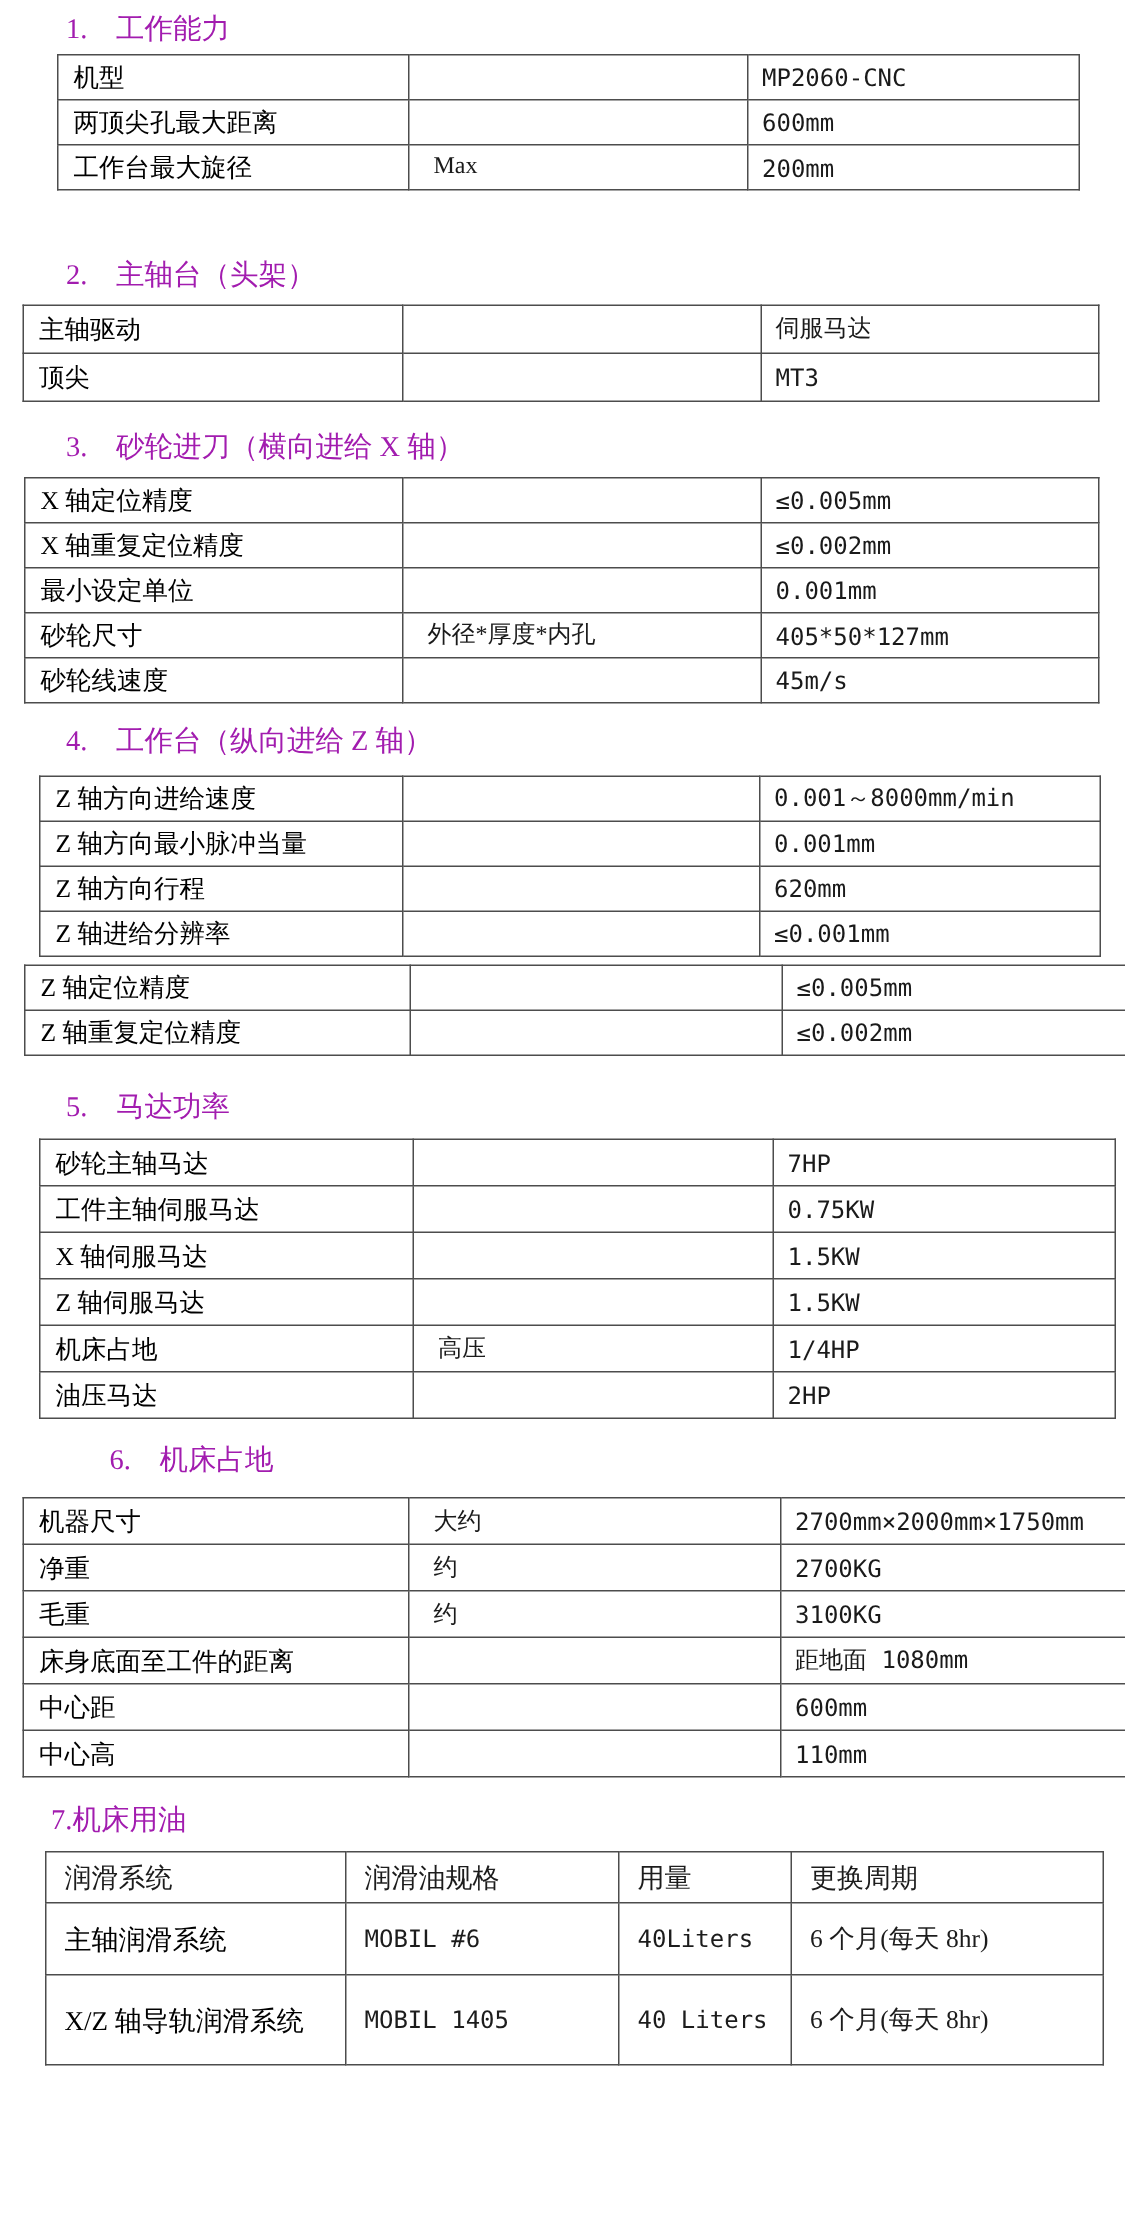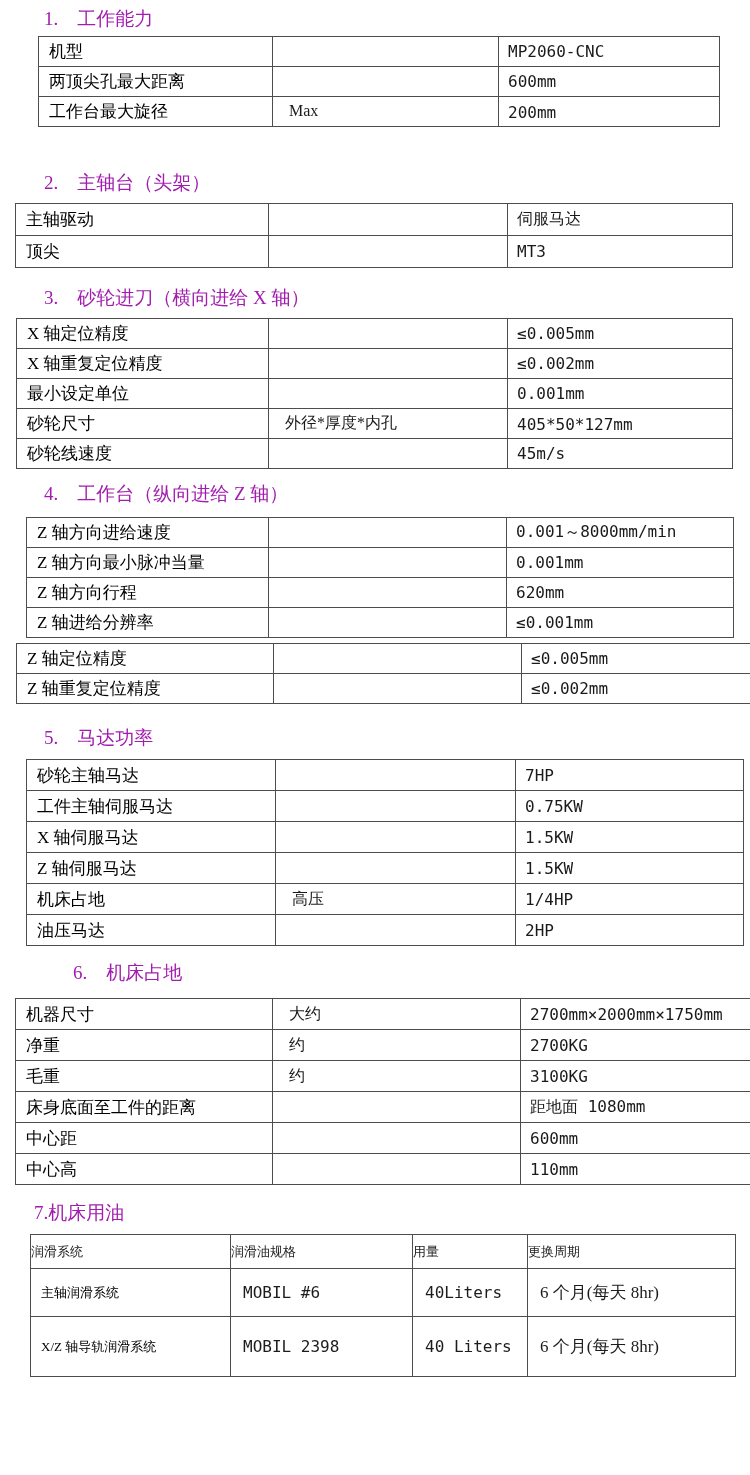--- a/index.html
+++ b/index.html
@@ -69,21 +69,21 @@
   .t2  { top: 203px;  left: 15px; width: 718px; }  .t2 tr  { height: 32px; }
   .t3  { top: 318px;  left: 16px; width: 717px; }  .t3 tr  { height: 30px; }
   .t4a { top: 517px;  left: 26px; width: 708px; }  .t4a tr { height: 30px; }
   .t4b { top: 643px;  left: 16px; width: 745px; }  .t4b tr { height: 30px; }
   .t5  { top: 759px;  left: 26px; width: 718px; }  .t5 tr  { height: 31px; }
   .t6  { top: 998px;  left: 15px; width: 745px; }  .t6 tr  { height: 31px; }
   .t7  { top: 1234px; left: 30px; width: 706px; }
   .t7 tr.hrow { height: 34px; }
   .t7 tr.r1   { height: 48px; }
   .t7 tr.r2   { height: 60px; }
-  .t7 .lbl, .t7 th { font-size: 13px; }
+  .t7 .lbl, .t7 th { padding-left: 12px; font-size: 18px; }
   .t7 .mono { font-family: "DejaVu Sans Mono", monospace; font-size: 16px; padding-left: 12px; }
   .t7 .cjk  { font-family: "Liberation Serif", serif; font-size: 17px; padding-left: 12px; }
 </style>
 </head>
 <body>
 
 <div class="page">
 
   <div class="sec-title ts1">1.　工作能力</div>
   <table class="spec t1">
@@ -316,20 +316,20 @@
         <th>更换周期</th>
       </tr>
       <tr class="r1">
         <td class="lbl">主轴润滑系统</td>
         <td class="mono">MOBIL #6</td>
         <td class="mono">40Liters</td>
         <td class="cjk">6 个月(每天 8hr)</td>
       </tr>
       <tr class="r2">
         <td class="lbl">X/Z 轴导轨润滑系统</td>
-        <td class="mono">MOBIL 2398</td>
+        <td class="mono">MOBIL 1405</td>
         <td class="mono">40 Liters</td>
         <td class="cjk">6 个月(每天 8hr)</td>
       </tr>
     </tbody>
   </table>
 
 </div>
 
 </body></html>

